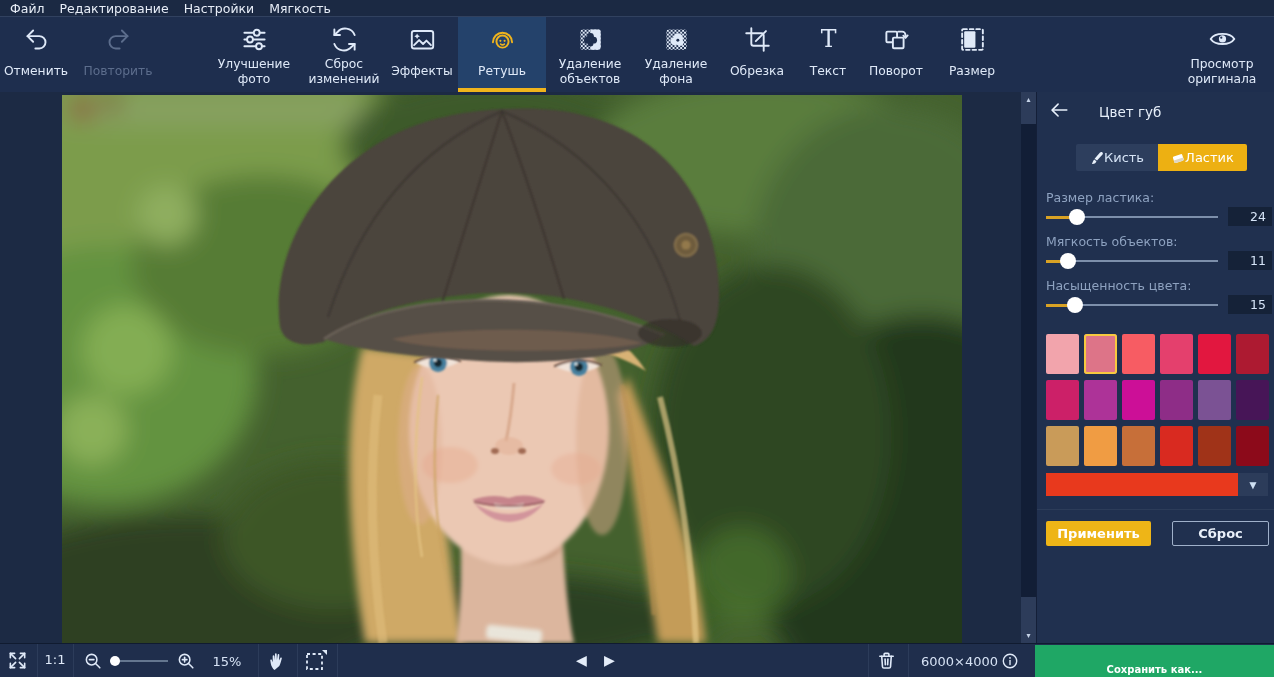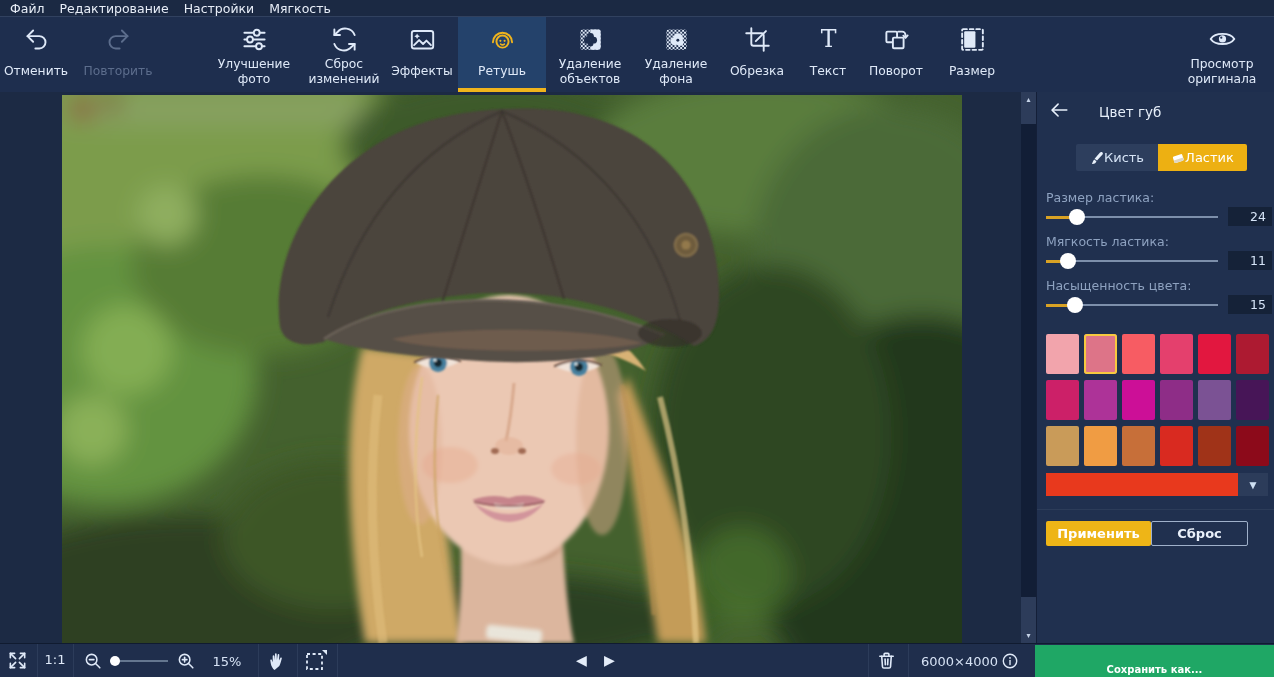--- a/index.html
+++ b/index.html
@@ -60,21 +60,21 @@
           color:#d6e4f7; font-size:12.5px; display:flex; align-items:center; justify-content:flex-end; padding-right:6px; }
 
   .swatches { display:grid; grid-template-columns:repeat(6,33px); grid-auto-rows:40px; gap:6px 5px; margin:21px 0 0 9px; }
   .swatch { border-radius:2px; cursor:default; }
   .swatch.selected { outline:2px solid #f6c93f; outline-offset:-2px; border-radius:3px; }
 
   .colorrow { display:flex; margin:7px 0 0 9px; height:23px; }
   .colorbar { width:192px; height:23px; border:none; cursor:default; }
   .dd-btn { width:30px; height:23px; background:#2c3c5a; border:none; color:#cfe0f2; font-size:12px; cursor:default; }
   .panel-divider { height:1px; background:#2c3c59; margin-top:13px; }
-  .panel-actions { display:flex; margin:11px 0 0 9px; }
+  .panel-actions { display:flex; margin:11px 0 0 9px; gap:21px; }
   .apply-btn { width:105px; height:25px; background:#eeb517; border:none; border-radius:2px;
                color:#ffffff; font-weight:bold; font-size:13px; font-family:inherit; cursor:default; }
   .reset-btn { width:97px; height:25px; background:transparent; border:1px solid #9fb0ca; border-radius:2px;
                color:#e9f0fa; font-weight:bold; font-size:13px; font-family:inherit; cursor:default; }
 
   
   .statusbar { position:relative; height:50px; background:#1f2e4c; border-top:1px solid #101b30; }
   .sep { position:absolute; top:0; bottom:0; width:1px; background:#2c3c5a; }
   .sbtn { position:absolute; background:none; border:none; color:#dfe9f8; cursor:default; font-family:inherit; }
   .stext { position:absolute; color:#d6e2f4; font-size:13px; }
@@ -370,21 +370,21 @@
         <div class="srow js-slider">
           <div class="slabel">Размер ластика:</div>
           <div class="trackrow">
             <div class="track"></div>
             <div class="fill slider-fill" style="width: 18%;"></div>
             <div class="handle slider-handle" style="left: 18%;"></div>
           </div>
           <div class="sval">24</div>
         </div>
         <div class="srow js-slider">
-          <div class="slabel">Мягкость ластика:</div>
+          <div class="slabel">Мягкость объектов:</div>
           <div class="trackrow">
             <div class="track"></div>
             <div class="fill slider-fill" style="width: 13%;"></div>
             <div class="handle slider-handle" style="left: 13%;"></div>
           </div>
           <div class="sval">11</div>
         </div>
         <div class="srow js-slider">
           <div class="slabel">Насыщенность цвета:</div>
           <div class="trackrow">

